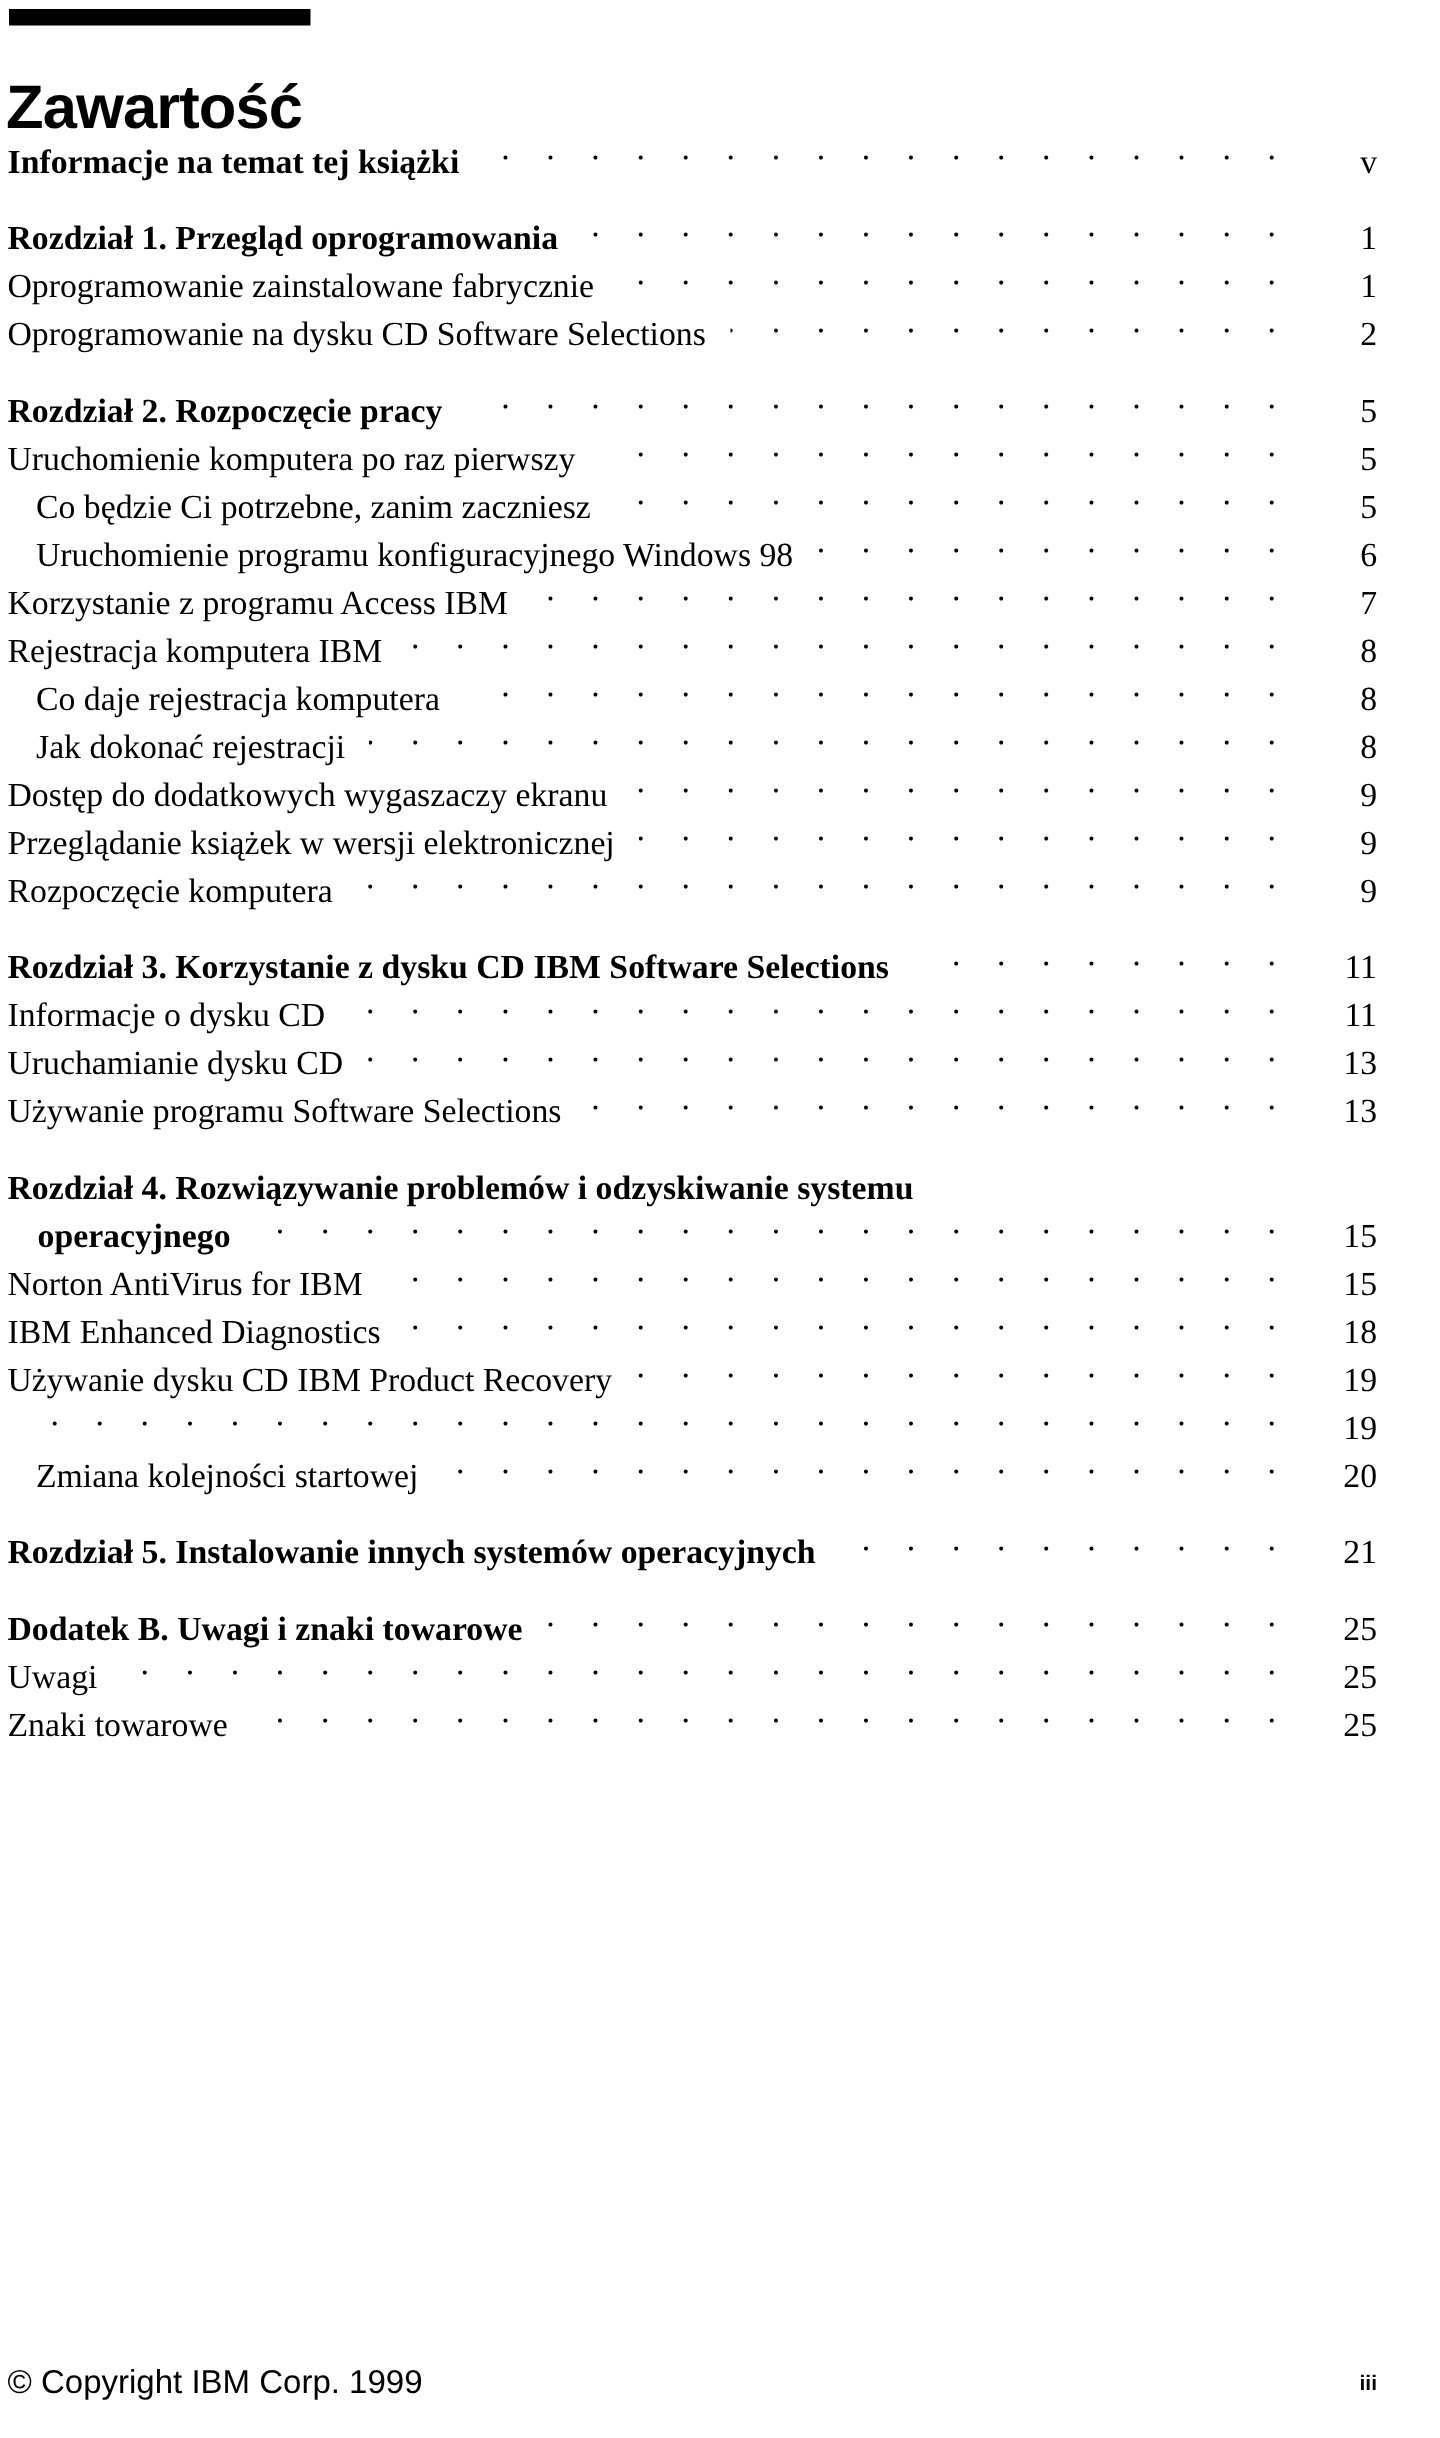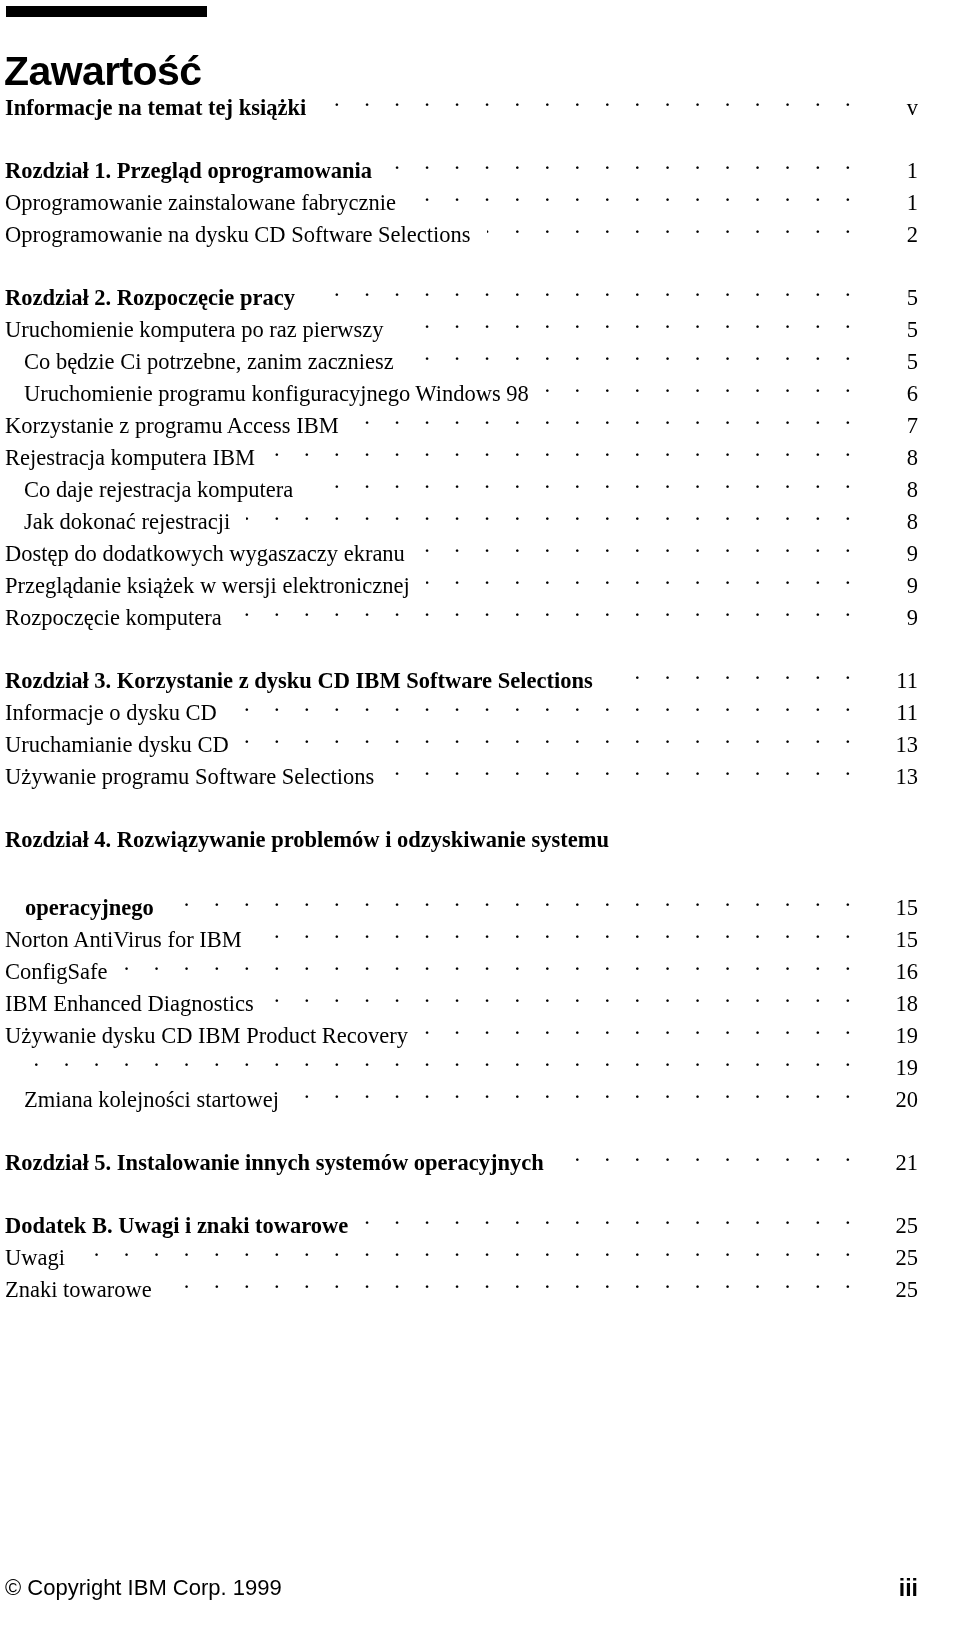--- a/index.html
+++ b/index.html
@@ -56,25 +56,25 @@
   .toc-row {
     position: relative;
     display: flex;
     align-items: baseline;
     height: 32px;
     font-size: 22.5px;
     line-height: 32px;
     white-space: nowrap;
     font-family: Liberation Serif, serif;
   }
-  .toc-row.gap-before { margin-top: 31px; }
+  .toc-row.gap-before { margin-top: 19px; }
 
   .toc-row.lvl0 { padding-left: 5px; }
   .toc-row.lvl1 { padding-left: 24px; }
-  .toc-row.cont { padding-left: 25px; margin-top: 36px; }
+  .toc-row.cont { padding-left: 25px; }
 
   .toc-row.bold .t-label { font-weight: bold; }
 
   .t-label {
     flex: 0 0 auto;
     padding-right: 16px;
   }
 
   .t-leader {
     flex: 1 1 auto;
@@ -119,21 +119,21 @@
     left: 5px;
     top: 0;
     font-size: 22px;
     line-height: 30px;
     white-space: nowrap;
   }
   .folio {
     position: absolute;
     right: 42px;
     top: 0;
-    font-size: 23px;
+    font-size: 14px;
     line-height: 30px;
     font-weight: bold;
   }
 </style>
 </head>
 <body>
 
 <div class="page">
 
   <div class="head-rule"></div>
@@ -242,25 +242,20 @@
       </div>
       <div class="toc-row cont bold">
         <span class="t-label">operacyjnego</span>
         <span class="t-leader"></span>
         <span class="t-page">15</span>
       </div>
       <div class="toc-row lvl0">
         <span class="t-label">Norton AntiVirus for IBM</span>
         <span class="t-leader"></span>
         <span class="t-page">15</span>
-      </div>
-      <div class="toc-row lvl0">
-        <span class="t-label">ConfigSafe</span>
-        <span class="t-leader"></span>
-        <span class="t-page">16</span>
       </div>
       <div class="toc-row lvl0">
         <span class="t-label">IBM Enhanced Diagnostics</span>
         <span class="t-leader"></span>
         <span class="t-page">18</span>
       </div>
       <div class="toc-row lvl0">
         <span class="t-label">Używanie dysku CD IBM Product Recovery</span>
         <span class="t-leader"></span>
         <span class="t-page">19</span>

